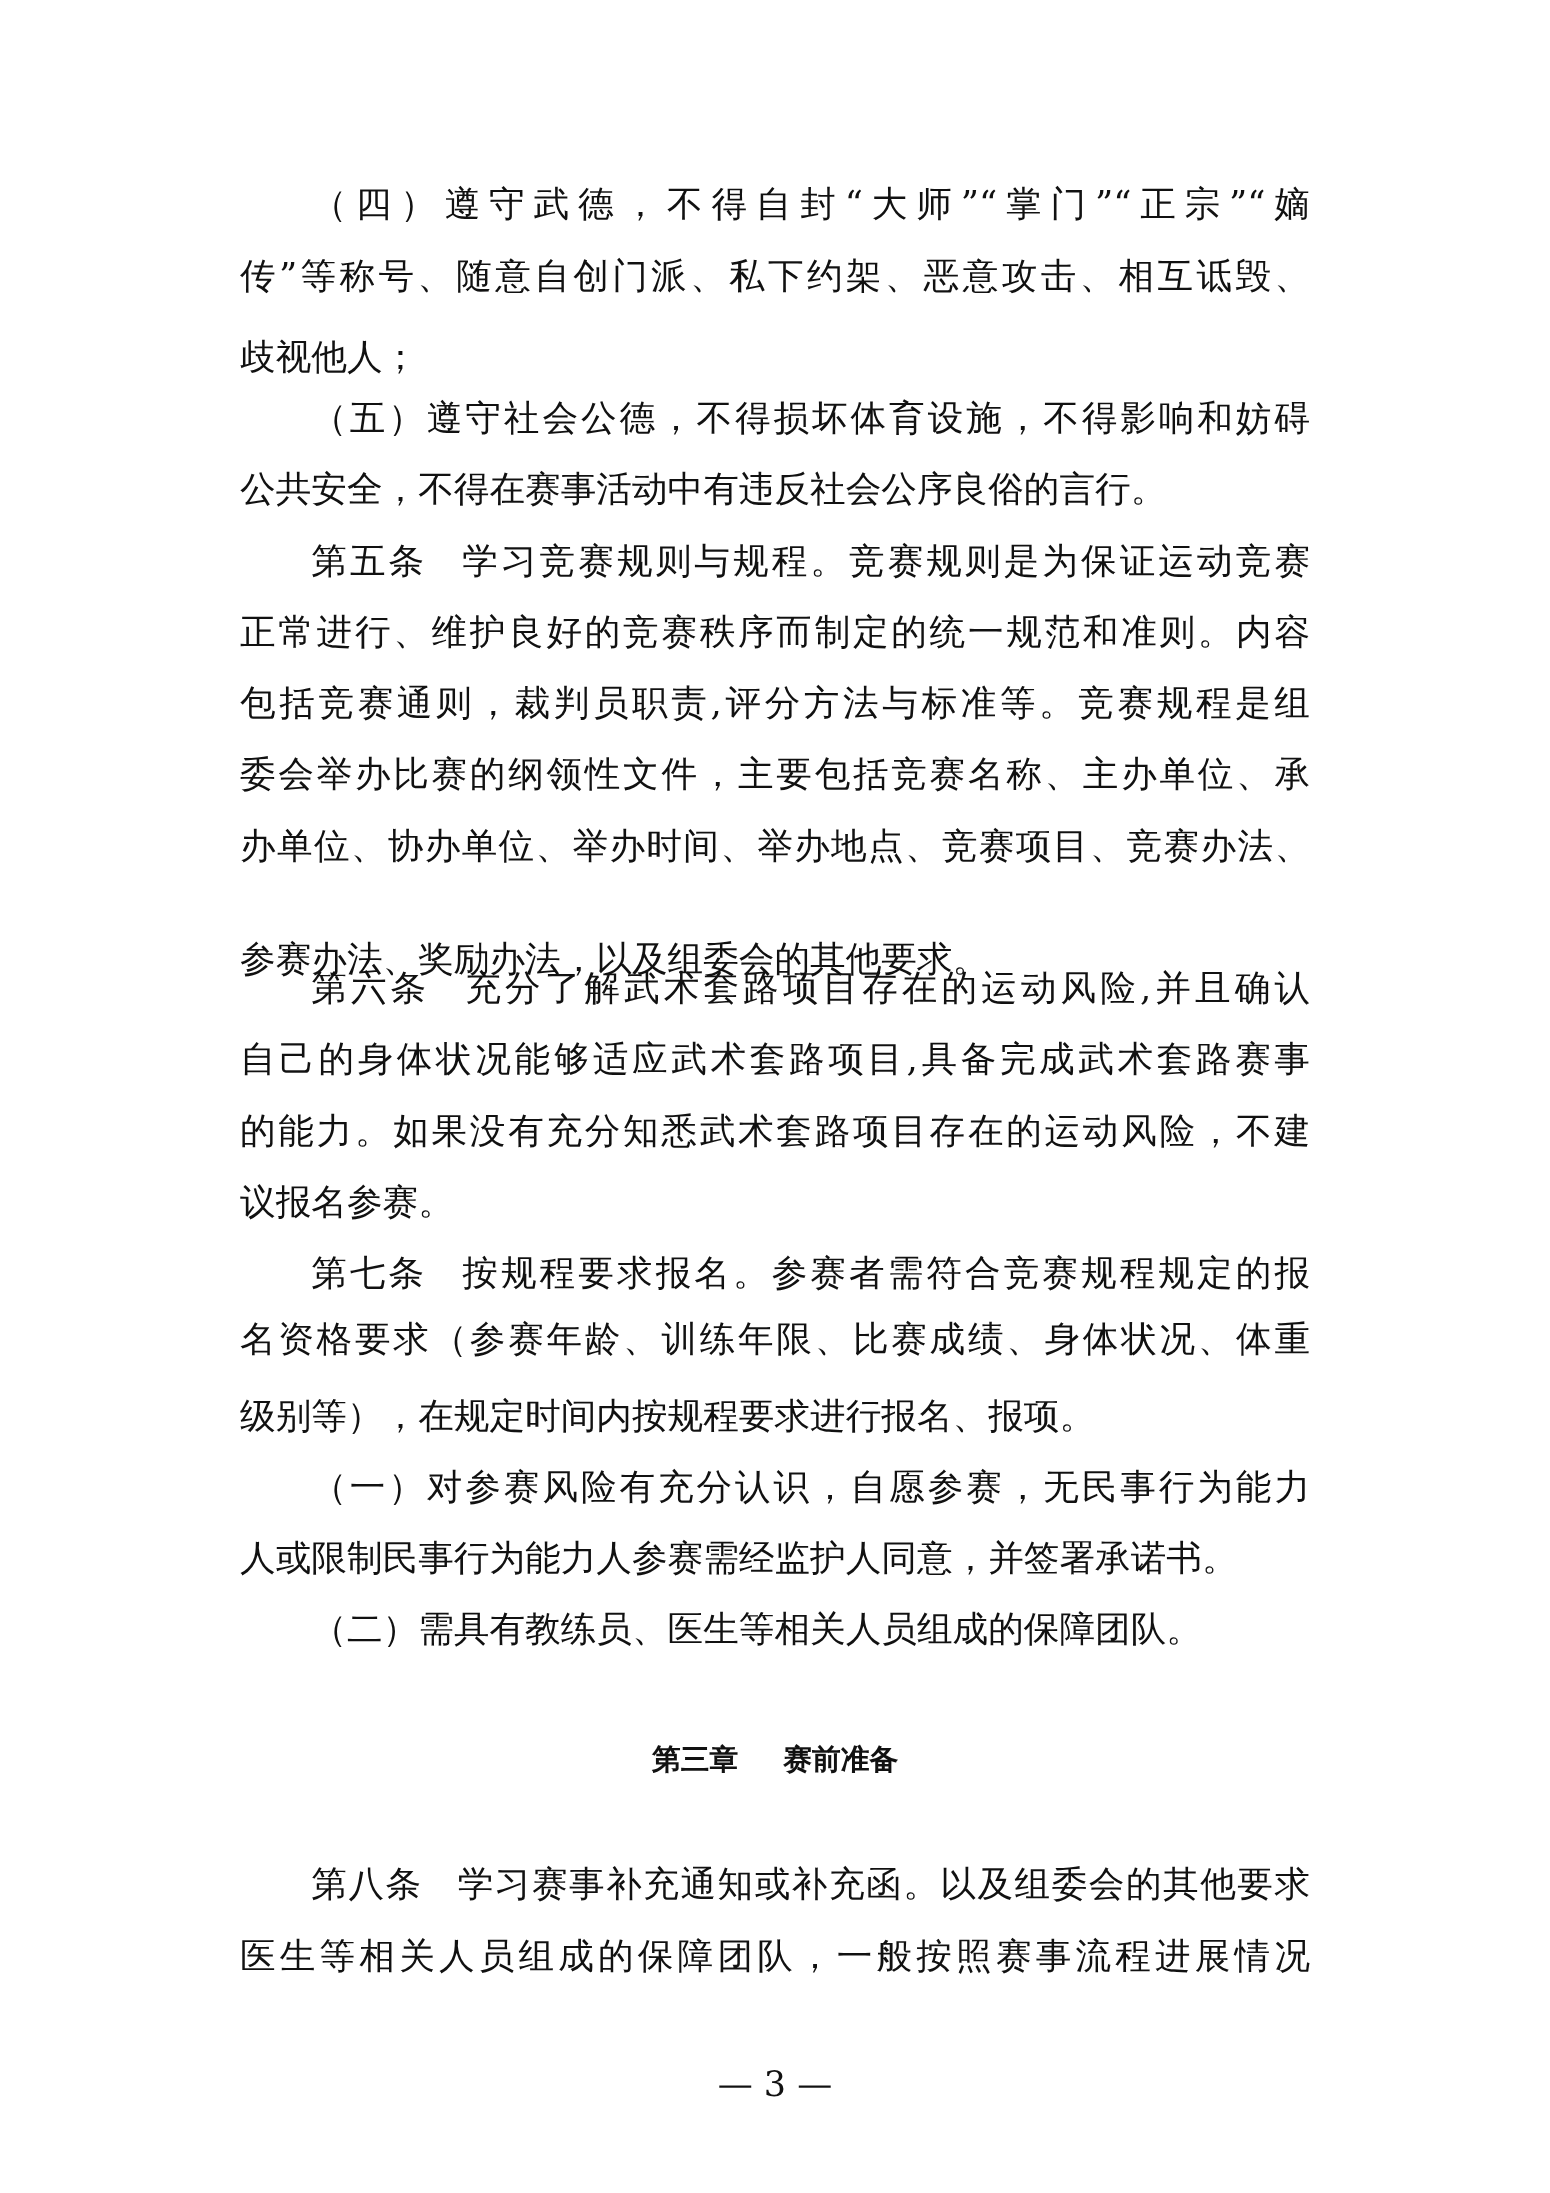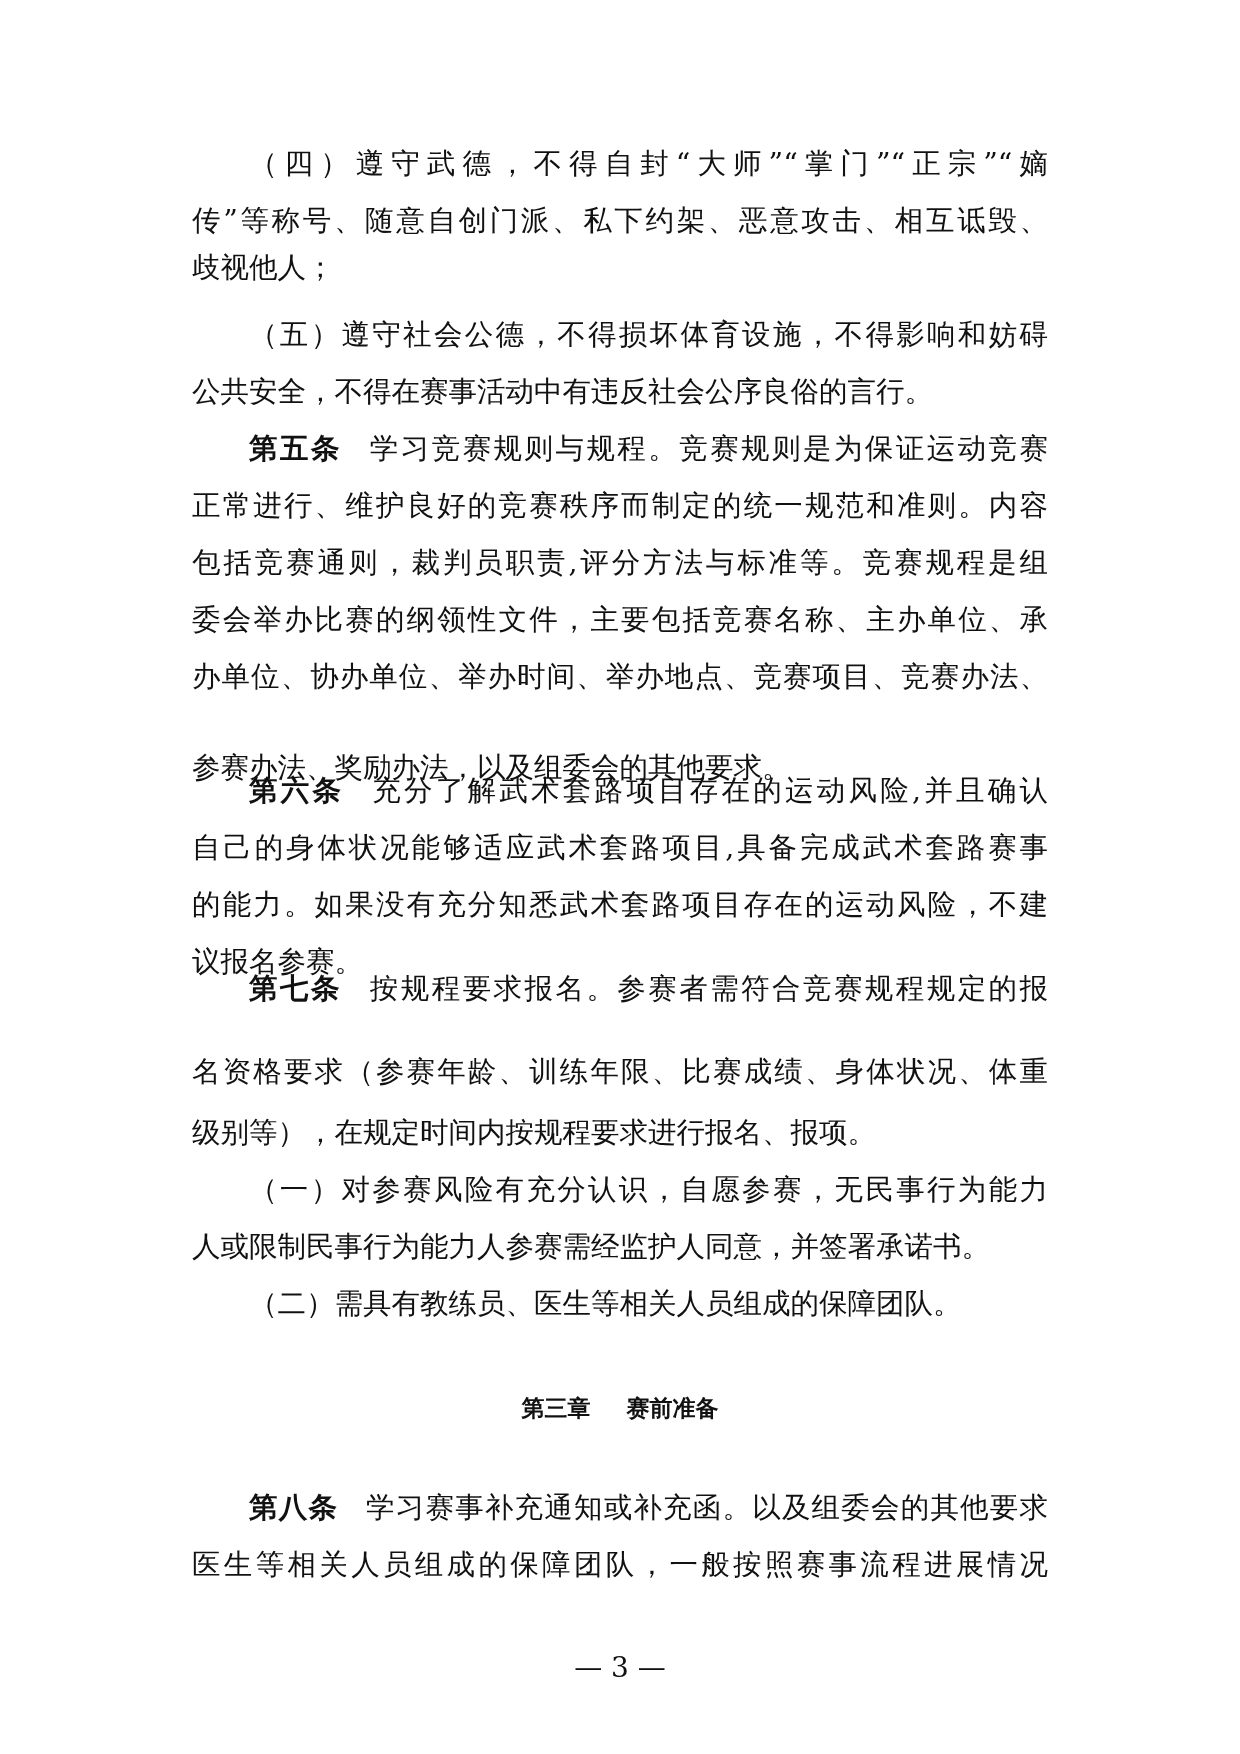--- a/index.html
+++ b/index.html
@@ -4,57 +4,57 @@
 <style>
   html, body { margin: 0; padding: 0; background: #ffffff; }
   body { width: 1240px; height: 1754px; position: relative; overflow: hidden;
          font-family: "DejaVu Serif", "Liberation Serif", serif; color: #111; }
   .page { position: absolute; left: 0; top: 0; width: 1240px; height: 1506px; background: #fff; }
   .content { position: absolute; left: 192px; top: 136px; width: 856px; }
   .line { position: absolute; left: 0; width: 856px; height: 40px; font-size: 28.5px; line-height: 40px;
           white-space: nowrap; text-align: justify; text-align-last: justify; letter-spacing: 0; }
   .line.last { text-align-last: left; }
   .indent { padding-left: 57px; box-sizing: border-box; }
-  .bold { font-family: "DejaVu Sans", "Liberation Sans", sans-serif; font-weight: bold; margin-right: 28px; }
+  .bold { font-family: "DejaVu Sans", "Liberation Sans", sans-serif; font-weight: normal; margin-right: 28px; }
   .heading { position: absolute; left: 0; width: 856px; text-align: center; font-size: 23px; line-height: 40px;
              font-family: "DejaVu Sans", "Liberation Sans", sans-serif; font-weight: bold; }
   .heading .gap { display: inline-block; width: 36px; }
   .page-num { position: absolute; top: 1650px; left: 0; width: 1240px; text-align: center;
               font-size: 28px; line-height: 36px; font-family: "DejaVu Serif", "Liberation Serif", serif; }
 </style>
 </head>
 <body>
 
 <div class="page">
   <div class="content">
 
     <div class="line indent" style="top:8px">（四）遵守武德，不得自封“大师”“掌门”“正宗”“嫡</div>
     <div class="line" style="top:65px">传”等称号、随意自创门派、私下约架、恶意攻击、相互诋毁、</div>
-    <div class="line last" style="top:112px">歧视他人；</div>
+    <div class="line last" style="top:130px">歧视他人；</div>
 
     <div class="line indent" style="top:179px">（五）遵守社会公德，不得损坏体育设施，不得影响和妨碍</div>
     <div class="line last" style="top:236px">公共安全，不得在赛事活动中有违反社会公序良俗的言行。</div>
 
     <div class="line indent" style="top:293px">
       <span class="bold">第五条</span><span>学习竞赛规则与规程。竞赛规则是为保证运动竞赛</span>
     </div>
     <div class="line" style="top:350px">正常进行、维护良好的竞赛秩序而制定的统一规范和准则。内容</div>
     <div class="line" style="top:407px">包括竞赛通则，裁判员职责,评分方法与标准等。竞赛规程是组</div>
     <div class="line" style="top:464px">委会举办比赛的纲领性文件，主要包括竞赛名称、主办单位、承</div>
     <div class="line" style="top:521px">办单位、协办单位、举办时间、举办地点、竞赛项目、竞赛办法、</div>
     <div class="line last" style="top:612px">参赛办法、奖励办法，以及组委会的其他要求。</div>
 
     <div class="line indent" style="top:635px">
       <span class="bold">第六条</span><span>充分了解武术套路项目存在的运动风险,并且确认</span>
     </div>
     <div class="line" style="top:692px">自己的身体状况能够适应武术套路项目,具备完成武术套路赛事</div>
     <div class="line" style="top:749px">的能力。如果没有充分知悉武术套路项目存在的运动风险，不建</div>
     <div class="line last" style="top:806px">议报名参赛。</div>
 
-    <div class="line indent" style="top:833px">
+    <div class="line indent" style="top:863px">
       <span class="bold">第七条</span><span>按规程要求报名。参赛者需符合竞赛规程规定的报</span>
     </div>
     <div class="line" style="top:916px">名资格要求（参赛年龄、训练年限、比赛成绩、身体状况、体重</div>
     <div class="line last" style="top:977px">级别等），在规定时间内按规程要求进行报名、报项。</div>
 
     <div class="line indent" style="top:1034px">（一）对参赛风险有充分认识，自愿参赛，无民事行为能力</div>
     <div class="line last" style="top:1091px">人或限制民事行为能力人参赛需经监护人同意，并签署承诺书。</div>
 
     <div class="line indent last" style="top:1148px">（二）需具有教练员、医生等相关人员组成的保障团队。</div>
 

